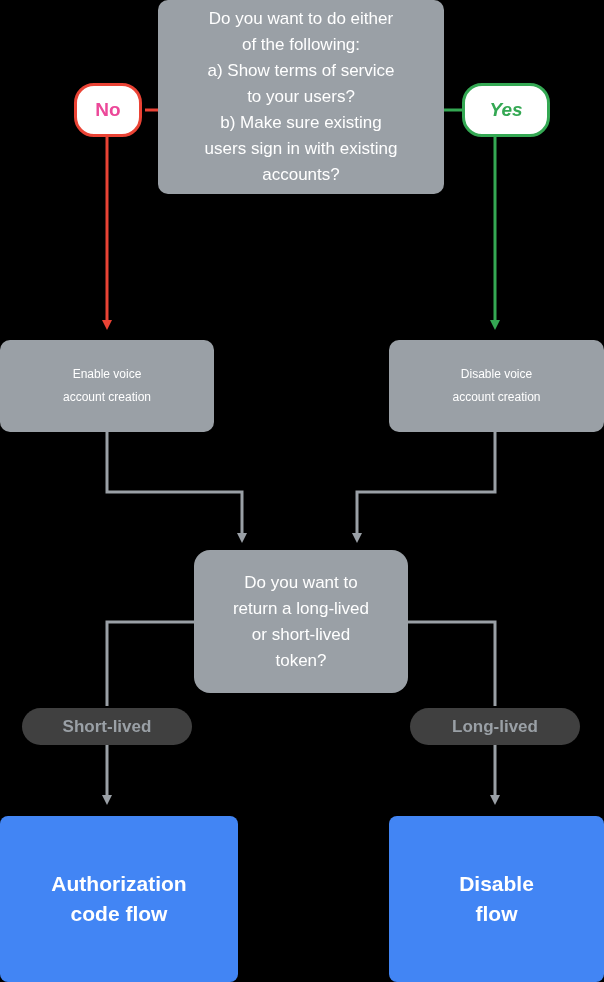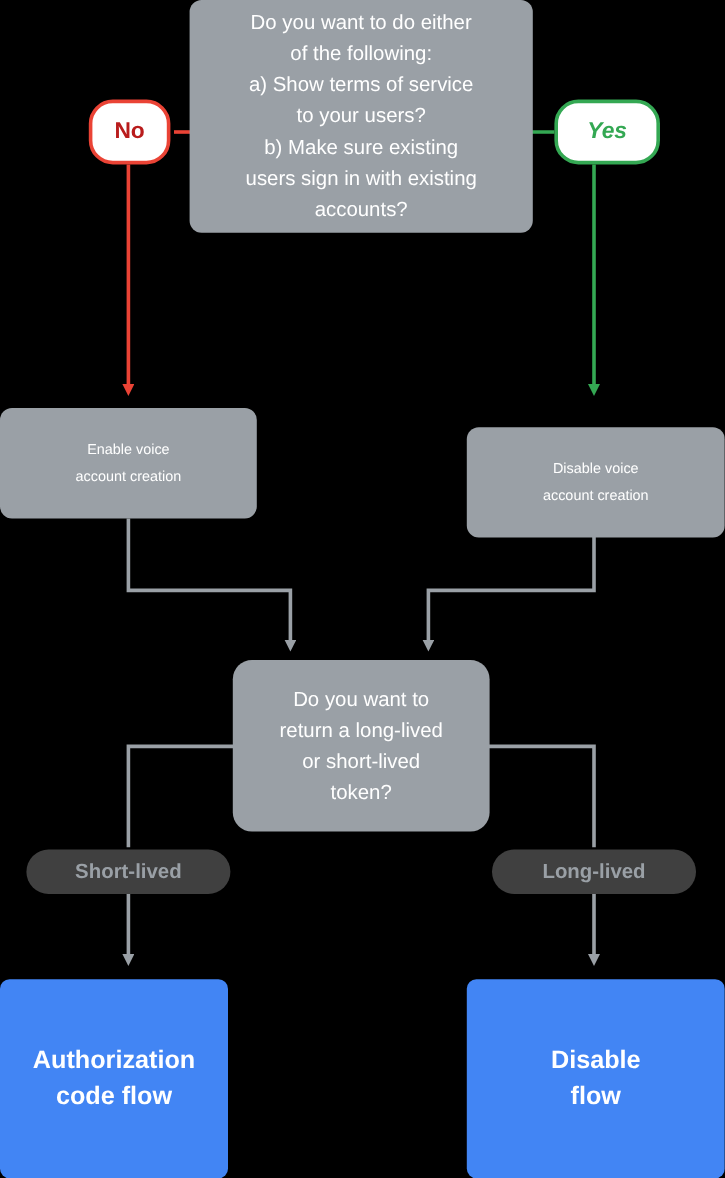--- a/index.html
+++ b/index.html
@@ -67,21 +67,21 @@
     box-sizing: border-box;
     background: #ffffff;
     border-radius: 20px;
     display: flex;
     align-items: center;
     justify-content: center;
     font-size: 19px;
     font-weight: bold;
     border: 3px solid #9aa0a6;
   }
-  .pill-no { border-color: #ea4335; color: #b91c1c; }
+  .pill-no { border-color: #ea4335; color: #ec4899; }
   .pill-yes { border-color: #34a853; color: #34a853; }
   .pill-gray { color: #9aa0a6; }
   .nowrap { white-space: pre-line; }
 </style>
 </head>
 <body>
 
 <svg id="canvas" viewBox="0 0 604 982">
   <defs>
     <marker id="arrowRed" markerWidth="10" markerHeight="10" refX="5" refY="5" orient="auto" markerUnits="userSpaceOnUse">
@@ -122,29 +122,29 @@
 users sign in with existing
 accounts?</div>
 
 <div class="pill-outline pill-no" style="left:74px; top:83px; width:68px; height:54px;">No</div>
 
 <div class="pill-outline pill-yes" style="left:462px; top:83px; width:88px; height:54px;font-style:italic;">Yes</div>
 
 <div class="node process nowrap" style="left:0px; top:340px; width:214px; height:92px;">Enable voice
 account creation</div>
 
-<div class="node process nowrap" style="left:389px; top:340px; width:215px; height:92px;margin-top:16px;">Disable voice
+<div class="node process nowrap" style="left:389px; top:340px; width:215px; height:92px;">Disable voice
 account creation</div>
 
 <div class="node decision nowrap" style="left:194px; top:550px; width:214px; height:143px;border-radius:16px;">Do you want to
 return a long-lived
 or short-lived
 token?</div>
 
 <div class="pill pill-gray" style="left:22px; top:708px; width:170px; height:37px;">Short-lived</div>
 
 <div class="pill pill-gray" style="left:410px; top:708px; width:170px; height:37px;">Long-lived</div>
 
-<div class="node terminal nowrap" style="left:0px; top:816px; width:190px; height:166px;">Authorization
+<div class="node terminal nowrap" style="left:0px; top:816px; width:238px; height:166px;">Authorization
 code flow</div>
 
 <div class="node terminal nowrap" style="left:389px; top:816px; width:215px; height:166px;">Disable
 flow</div>
 
 </body></html>

